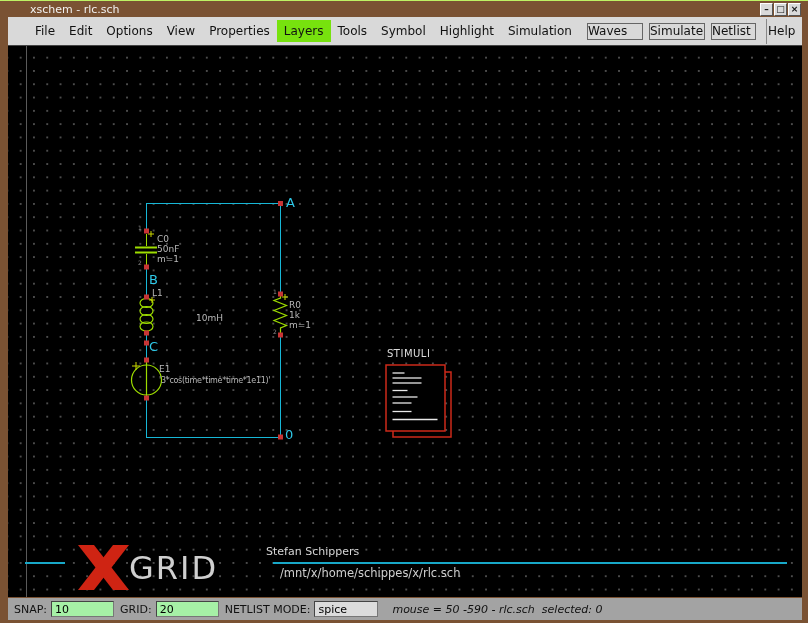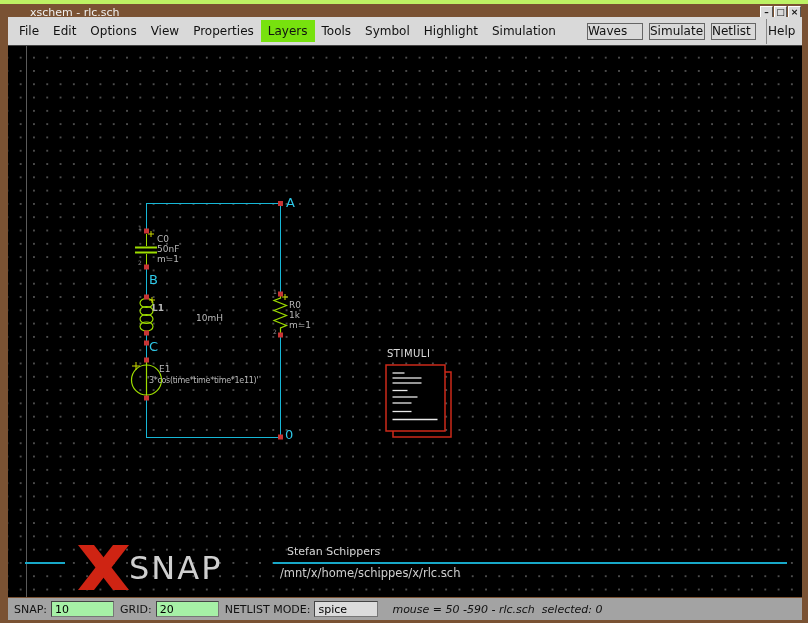--- a/index.html
+++ b/index.html
@@ -1,31 +1,31 @@
 <!DOCTYPE html>
 <html><head>
 <meta charset="utf-8">
 <style>
   * { margin:0; padding:0; box-sizing:border-box; }
   body { background:#222; font-family:"DejaVu Sans", sans-serif; }
   #window { position:relative; width:808px; height:623px; background:#7a5233; overflow:hidden; }
 
   
   #titlebar { position:absolute; left:0; top:0; width:808px; height:25px;
-    background:#7a5233; border-top:4px solid #bef264;padding-left:28px; }
+    background:#7a5233; border-top:1px solid #bef264;padding-left:28px; }
   #title-text { position:absolute; left:30px; top:2px; color:#f2f2f2; font-size:11px; white-space:nowrap; }
   .wbtn { position:absolute; top:2px; width:13px; height:13px; background:#d9d9d9;
     border:1px solid #fff; border-right-color:#555; border-bottom-color:#555;
     color:#111; font-size:9px; font-weight:bold; text-align:center; line-height:11px; }
   #btn-min { left:760px; } #btn-max { left:774px; } #btn-close { left:788px; }
 
   
   #menubar { position:absolute; left:8px; top:17px; width:794px; height:29px;
     background:#d9d9d9; border-bottom:1px solid #4a3category:solid; border-bottom:1px solid #444;
-    display:flex; align-items:center; padding-left:4px; }
+    display:flex; align-items:center; padding-left:20px; }
   .menu-item { padding:4px 7px; font-size:12px; color:#111; white-space:nowrap; }
   .menu-item.highlighted { background:#77e20e; }
   .mbtn { position:absolute; top:6px; height:17px; background:#d9d9d9; border:1px solid #666;
     font-size:12px; color:#111; text-align:left; line-height:15px; }
   #btn-waves { left:579px; width:56px; }
   #btn-simulate { left:641px; width:56px; }
   #btn-netlist { left:703px; width:45px; }
   #help-sep { position:absolute; left:758px; top:2px; width:1px; height:25px; background:#888; }
   #btn-help { position:absolute; left:760px; top:6px; width:44px; font-size:12px; color:#111;
     text-align:left; line-height:17px; }
@@ -38,21 +38,21 @@
 
   .nlabel { position:absolute; color:#2fc9e8; font-size:13px; line-height:13px; }
   .clabel { position:absolute; color:#b9b9b9; font-size:9px; line-height:10px; white-space:nowrap; }
   .expr   { position:absolute; color:#b9b9b9; font-size:8px; line-height:9px; letter-spacing:-0.3px; white-space:nowrap; }
   .pdigit { position:absolute; color:#8a8a8a; font-size:6px; line-height:6px; }
   #stimuli-label { position:absolute; left:379px; top:302px; color:#dcdcdc; font-size:10px;
     letter-spacing:0.5px; }
 
   #logo-schem { position:absolute; left:121px; top:504px; color:#cfcfcf; font-size:32px;
     line-height:36px; letter-spacing:2px; }
-  #author { position:absolute; left:279px; top:499px; color:#d5d5d5; font-size:11px; }
+  #author { position:absolute; left:258px; top:499px; color:#d5d5d5; font-size:11px; }
   #filepath { position:absolute; left:272px; top:520px; color:#cfcfcf; font-size:11.5px; }
 
   
   #statusbar { position:absolute; left:8px; top:598px; width:794px; height:22px; background:#a3a3a3;
     display:flex; align-items:center; font-size:11px; color:#111; padding-left:6px; }
   .slabel { margin-right:4px; white-space:nowrap; }
   .sinput { height:16px; border:1px solid #777; border-top-color:#444; border-left-color:#444;
     font-family:"DejaVu Sans", sans-serif; font-size:11px; padding-left:3px; }
   .green { background:#a6f1a6; width:63px; margin-right:6px; }
   .gray  { background:#dcdcdc; width:64px; margin-right:12px; }
@@ -184,38 +184,38 @@
 
     <div class="nlabel" style="left:278px; top:150px;">A</div>
     <div class="nlabel" style="left:141px; top:227px;">B</div>
     <div class="nlabel" style="left:141px; top:294px;">C</div>
     <div class="nlabel" style="left:277px; top:382px;">0</div>
 
     <div class="clabel" style="left:149px; top:188px;">C0</div>
     <div class="clabel" style="left:149px; top:198px;">50nF</div>
     <div class="clabel" style="left:149px; top:208px;">m=1</div>
 
-    <div class="clabel" style="left:144px; top:257px;font-weight:bold;">L1</div>
+    <div class="clabel" style="left:144px; top:242px;">L1</div>
     <div class="clabel" style="left:144px; top:267px;padding-left:44px;">10mH</div>
 
     <div class="clabel" style="left:151px; top:318px;">E1</div>
-    <div class="expr" style="left:139px; top:330px;">'3*cos(time*time*time*1e11)'</div>
+    <div class="expr" style="left:151px; top:330px;">'3*cos(time*time*time*1e11)'</div>
 
     <div class="clabel" style="left:281px; top:254px;">R0</div>
     <div class="clabel" style="left:281px; top:264px;">1k</div>
     <div class="clabel" style="left:281px; top:274px;">m=1</div>
 
     <div class="pdigit" style="left:130px; top:179px;">1</div>
     <div class="pdigit" style="left:130px; top:214px;">2</div>
     <div class="pdigit" style="left:265px; top:243px;">1</div>
     <div class="pdigit" style="left:265px; top:283px;">2</div>
 
     <div id="stimuli-label">STIMULI</div>
 
-    <div id="logo-schem">SNAP</div>
+    <div id="logo-schem">GRID</div>
     <div id="author">Stefan Schippers</div>
     <div id="filepath">/mnt/x/home/schippes/x/rlc.sch</div>
   </div>
 
   <div id="statusbar">
     <span class="slabel">SNAP:</span>
     <input class="sinput green" value="10" style="">
     <span class="slabel">GRID:</span>
     <input class="sinput green" value="20" style="">
     <span class="slabel">NETLIST MODE:</span>

